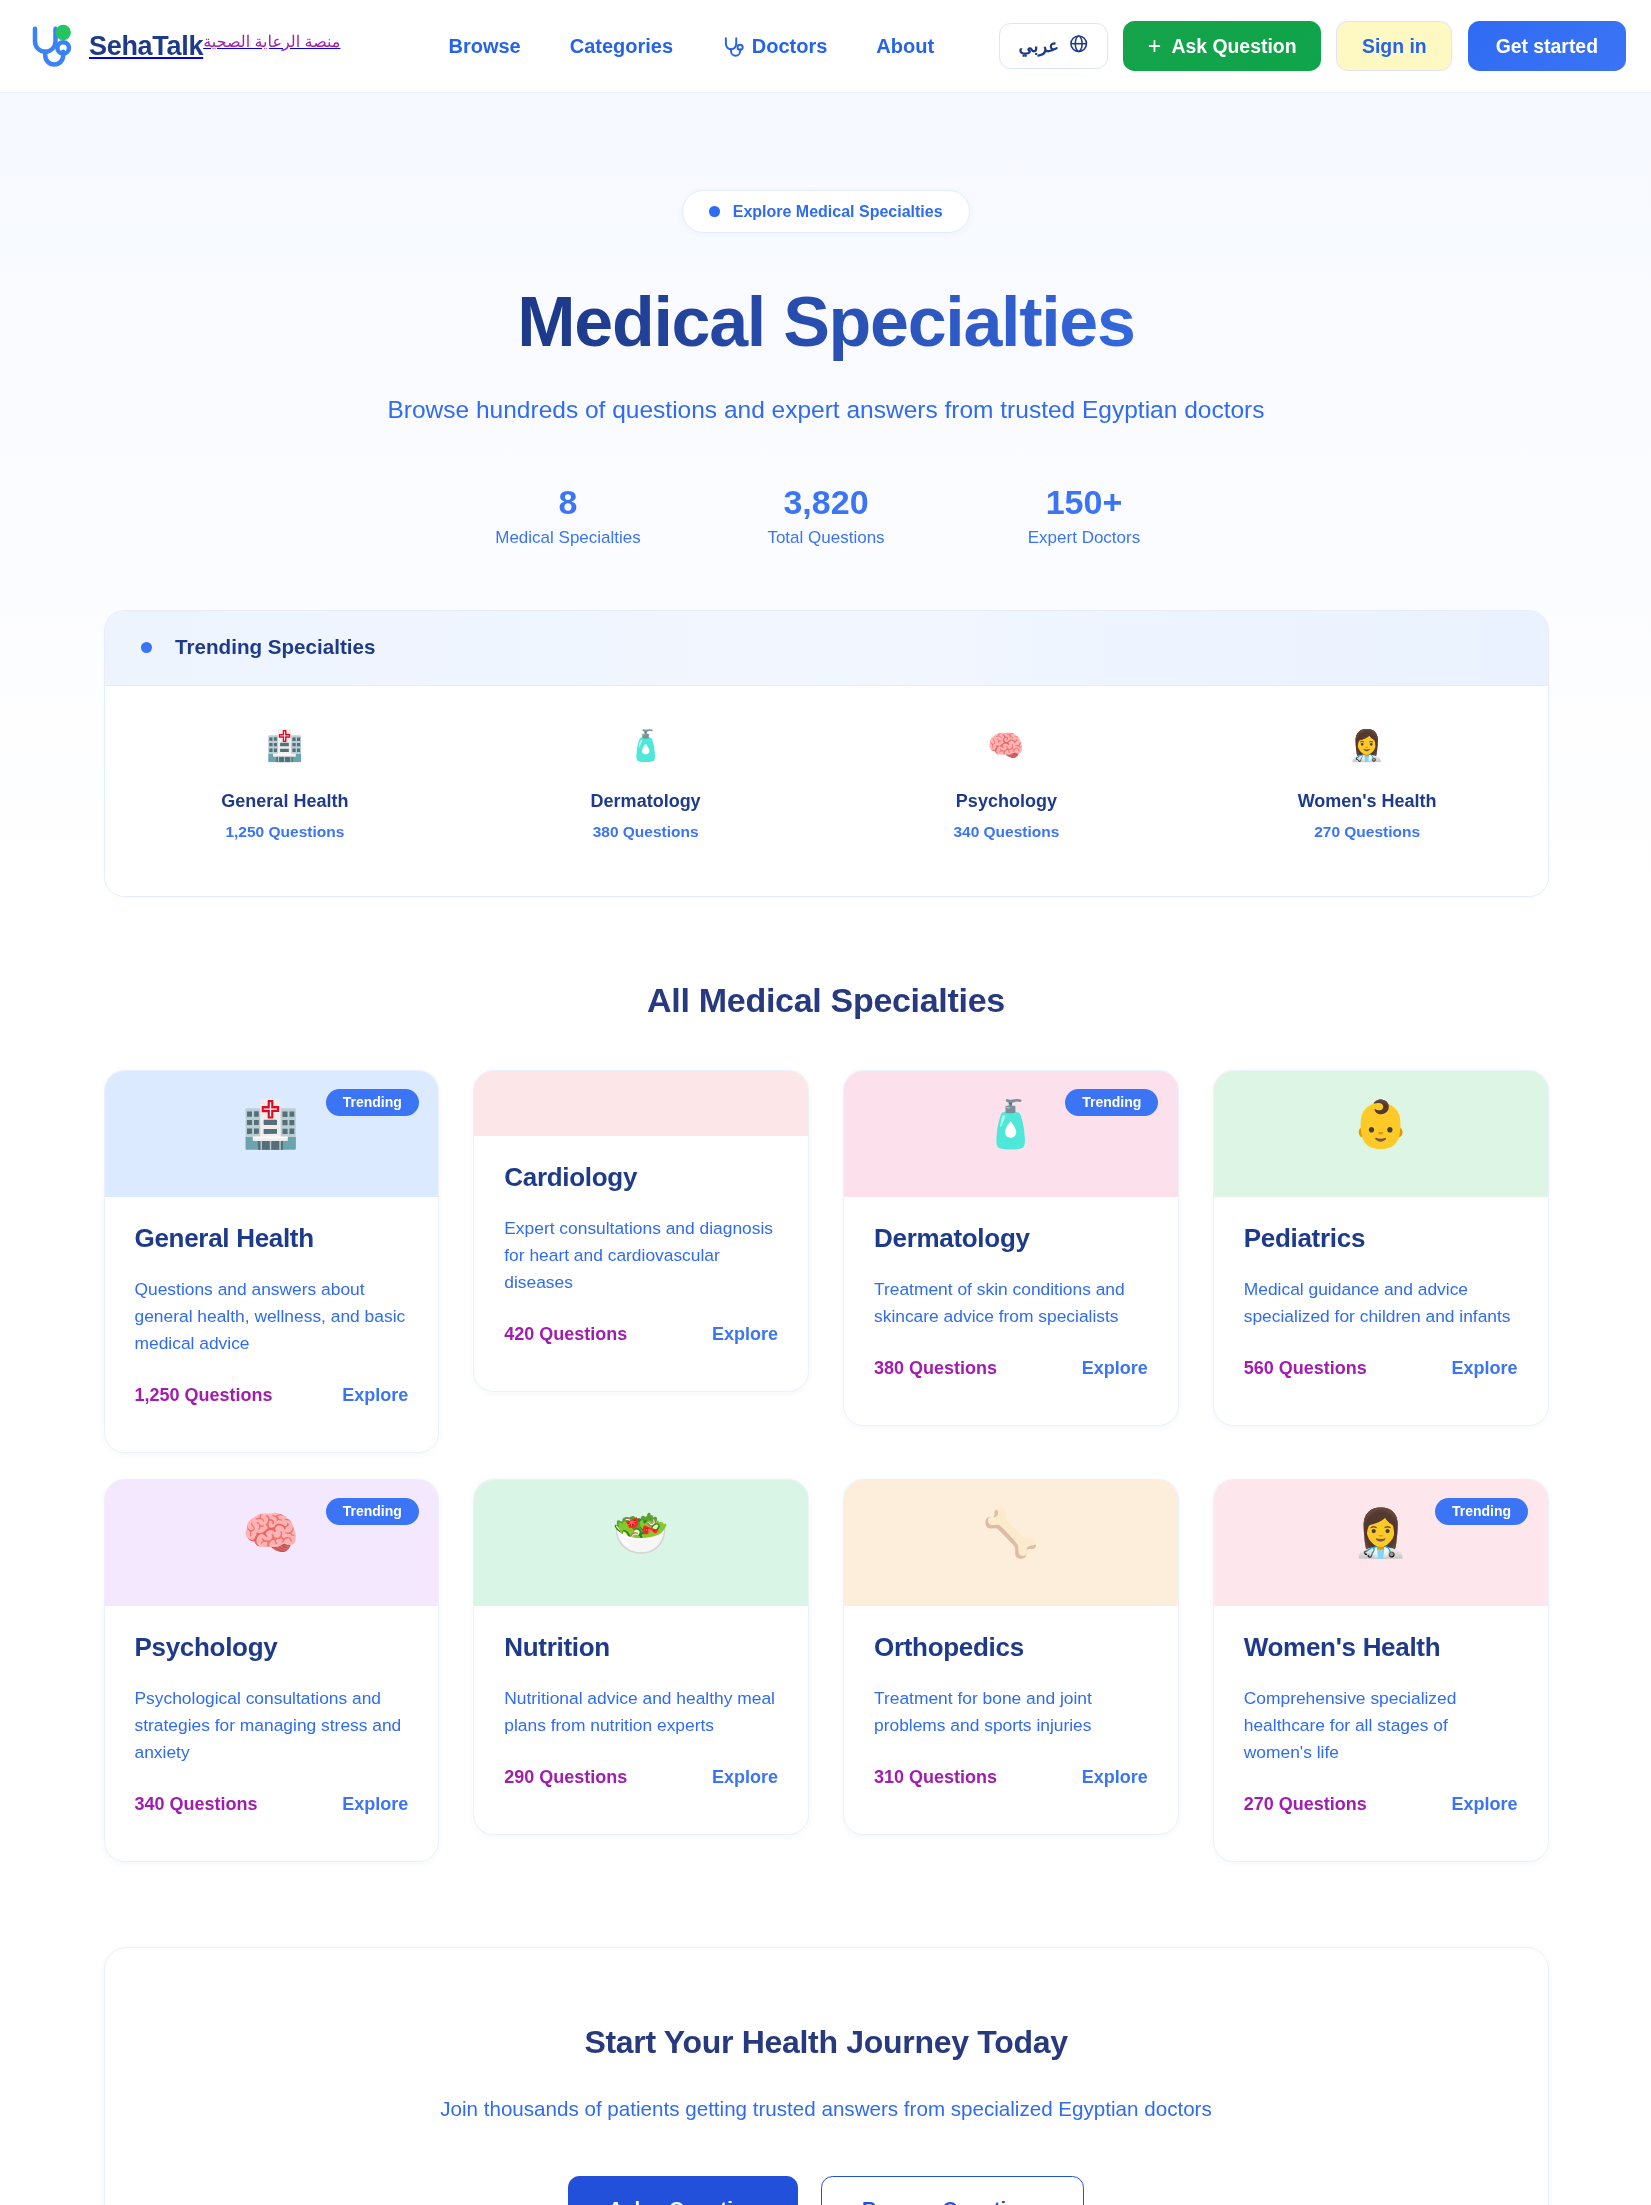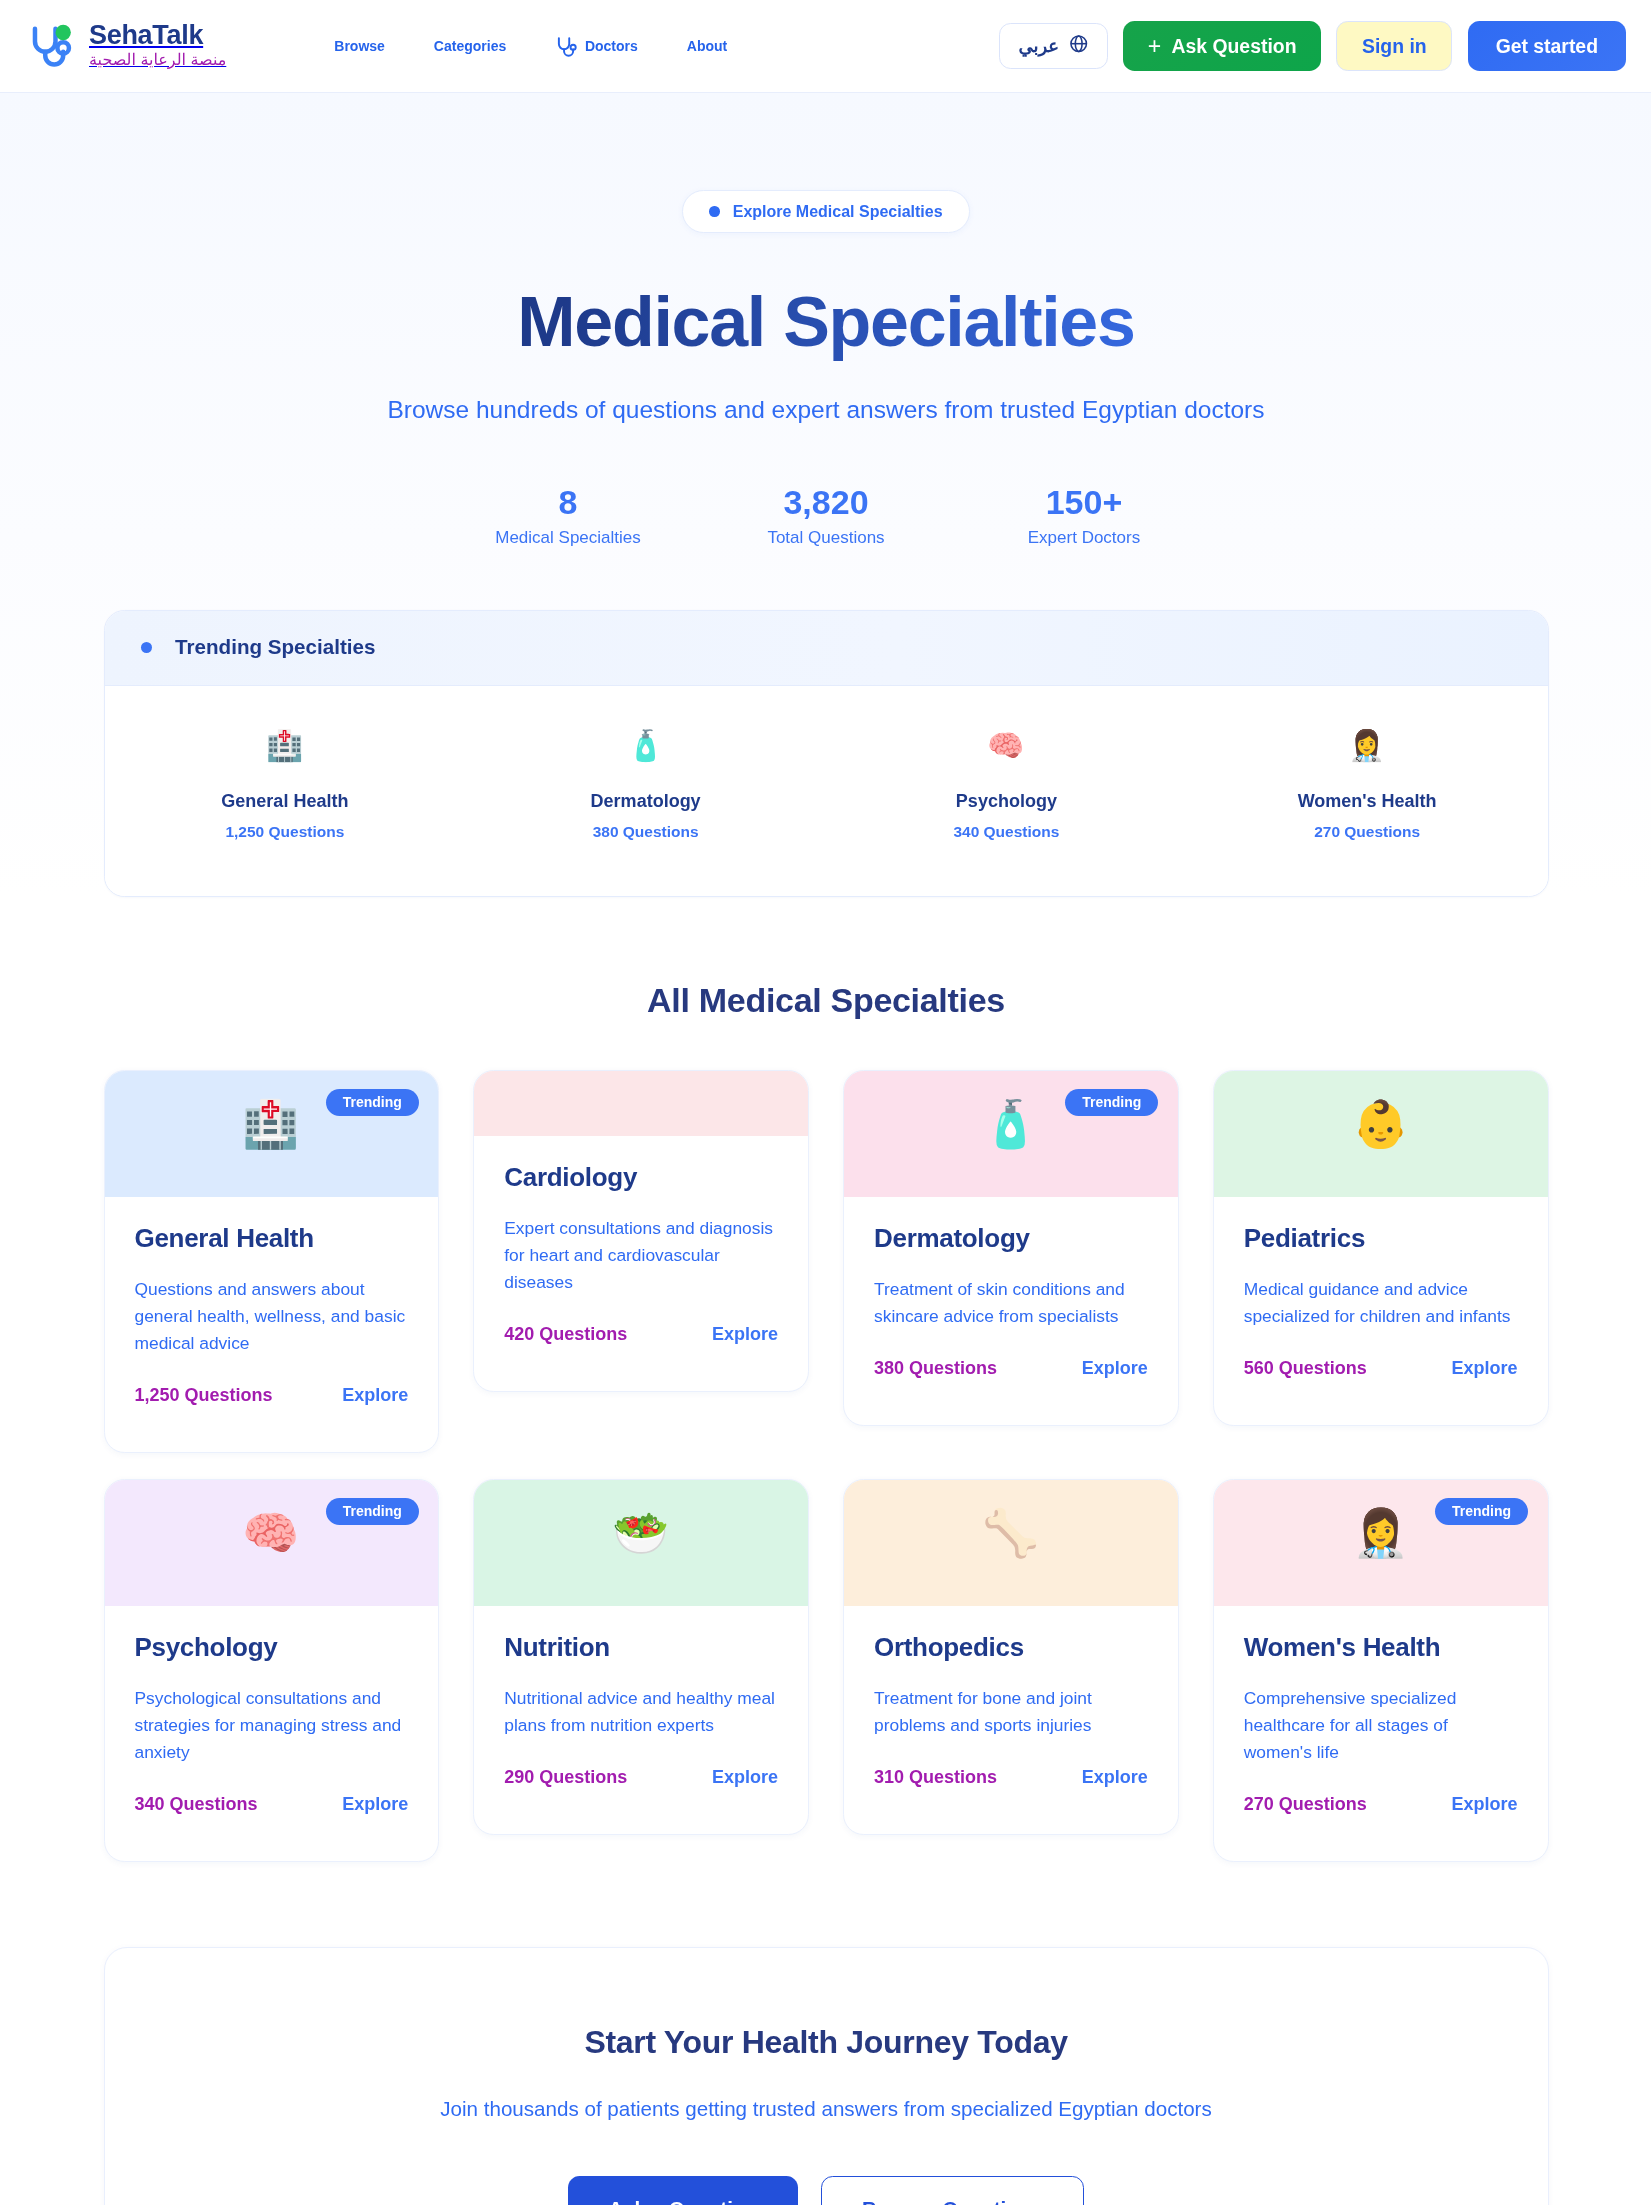--- a/index.html
+++ b/index.html
@@ -18,33 +18,33 @@
     background: #ffffff;
     border-bottom: 0.6px solid #e8eefc;
     display: flex;
     align-items: center;
     padding: 0 26px;
     position: relative;
     z-index: 5;
   }
   .brand { display: flex; align-items: center; gap: 13px; flex-shrink: 0; }
   .brand-mark { width: 50px; height: 50px; position: relative; flex-shrink: 0; }
-  .brand-text { display: flex; flex-direction: column; justify-content: center; }
+  .brand-text { display: flex; flex-direction: row; justify-content: center; }
   .brand-name {
     font-size: 27px; font-weight: 700; color: #1e3a8a; letter-spacing: -0.3px;
     line-height: 1.05;
   }
   .brand-sub {
     font-size: 16px; color: #a21caf; line-height: 1.3; margin-top: 0;
     direction: rtl;
   }
 
   .nav-links { display: flex; align-items: center; gap: 49px; margin-left: 108px; }
   .nav-link {
-    font-size: 14px; font-weight: 600; color: #2563eb; text-decoration: none;
+    font-size: 20px; font-weight: 600; color: #2563eb; text-decoration: none;
     display: flex; align-items: center; gap: 7.7px; white-space: nowrap;
   }
   .nav-link svg { display: block; }
 
   .nav-actions { display: flex; align-items: center; gap: 15.5px; margin-left: auto; }
   .btn {
     border-radius: 11.6px; font-size: 19.4px; font-weight: 700;
     display: inline-flex; align-items: center; justify-content: center;
     gap: 10.3px; white-space: nowrap; cursor: pointer; border: none;
     font-family: inherit;

